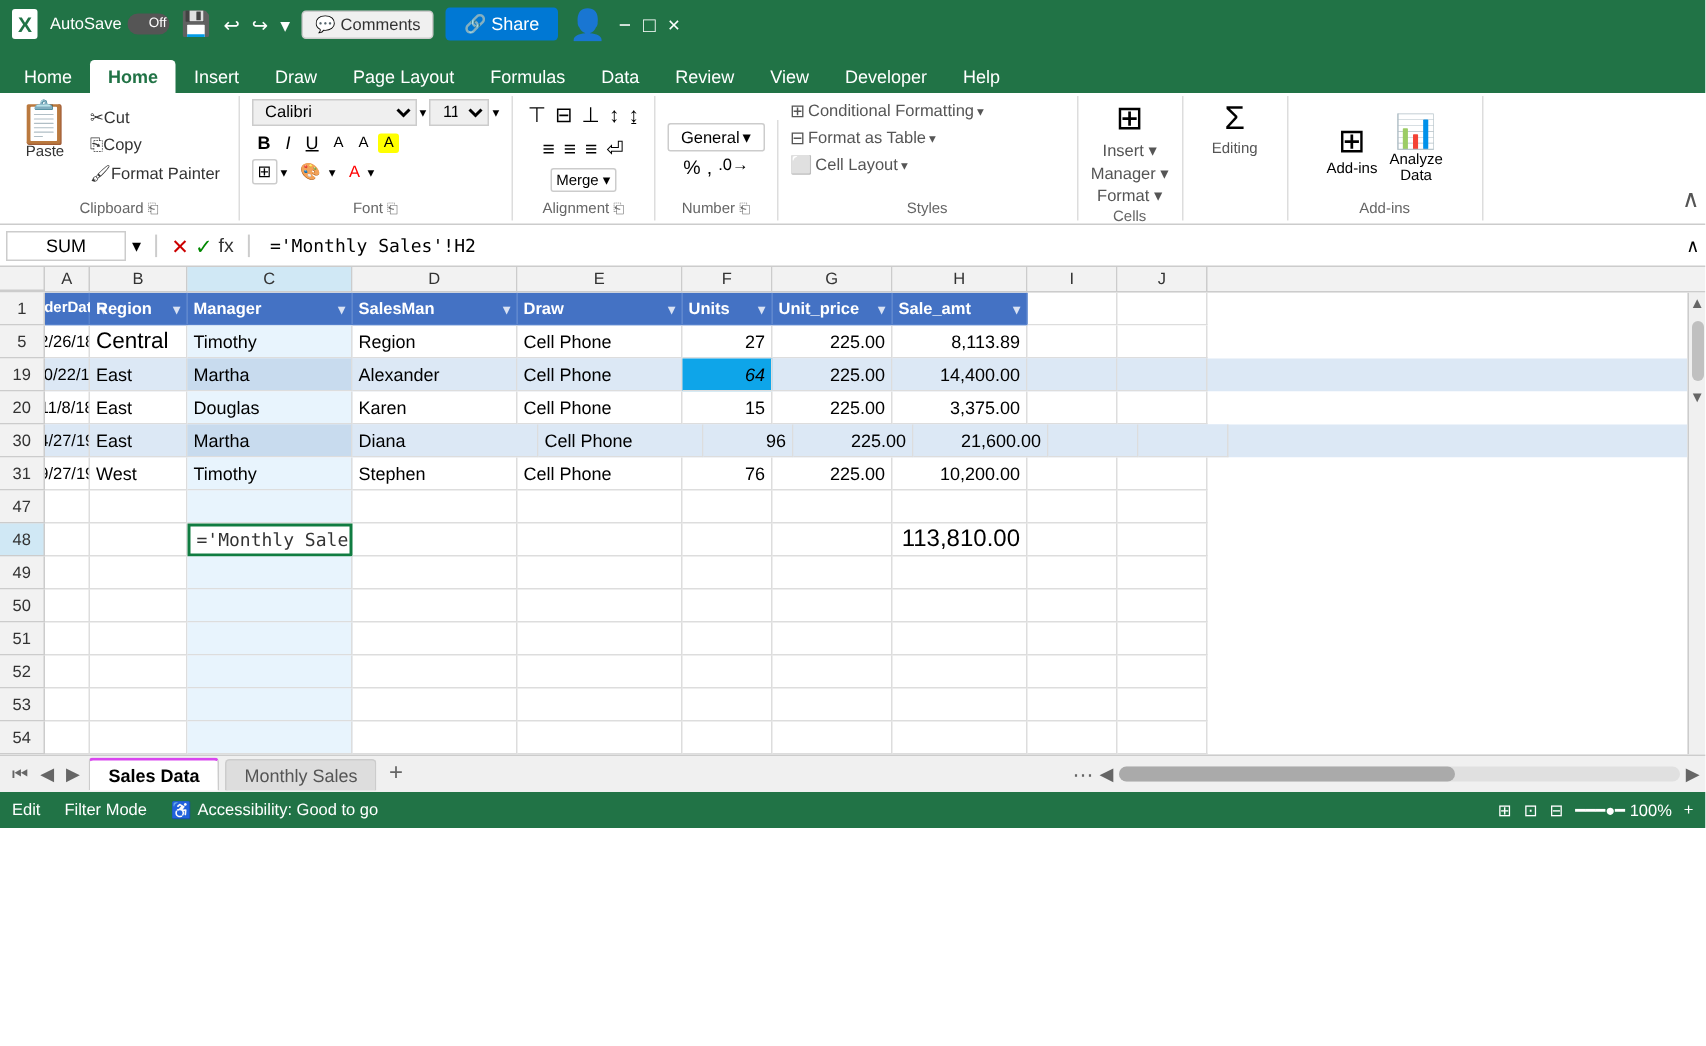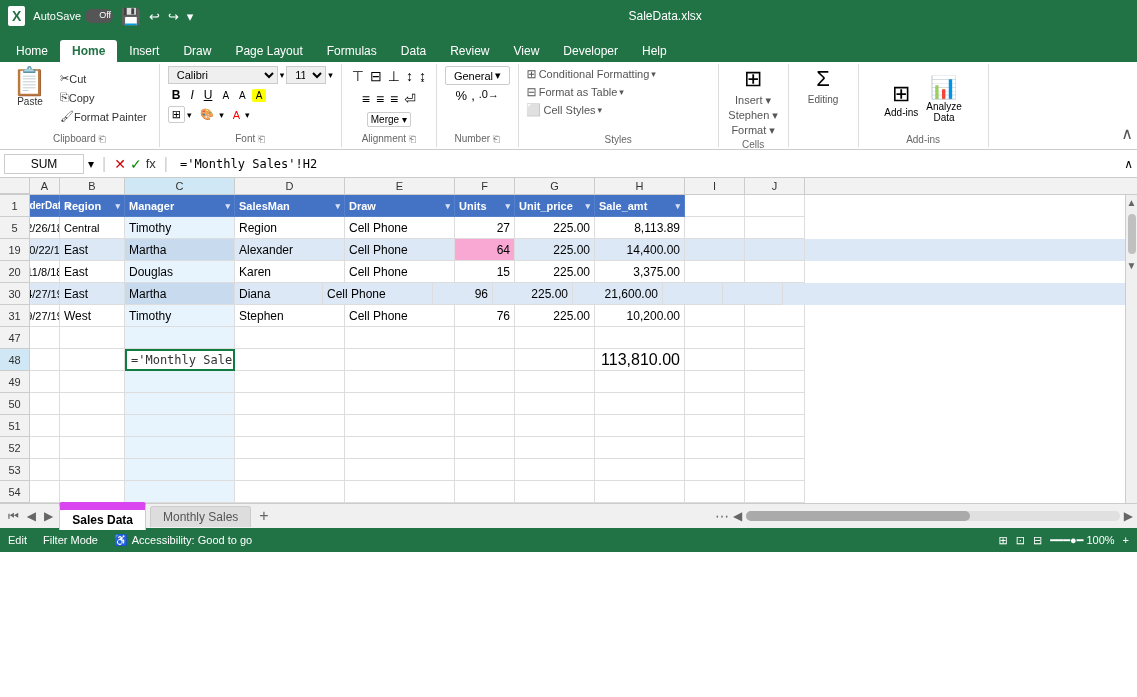--- a/index.html
+++ b/index.html
@@ -200,21 +200,21 @@
     .sheet-tab {
       padding: 3px 12px;
       border: 1px solid #ccc;
       border-bottom: none;
       cursor: pointer;
       font-size: 12px;
       background: #fff;
       border-radius: 3px 3px 0 0;
       margin: 0 2px;
     }
-    .sheet-tab.active { background: #fff; font-weight: 600; border-top: 8px solid #d946ef; }
+    .sheet-tab.active { background: #fff; font-weight: 600; border-top: 2px solid #d946ef; }
     .sheet-tab:not(.active) { background: #ddd; color: #555; }
     .tab-add { color: #666; font-size: 16px; cursor: pointer; padding: 0 6px; }
     .tab-options { margin-left: auto; color: #666; cursor: pointer; }
 
     .scrollbar-h { flex: 1; height: 10px; background: #e0e0e0; border-radius: 5px; margin: 0 4px; }
     .scrollbar-thumb { width: 60%; height: 100%; background: #aaa; border-radius: 5px; }
     .font-row { display: flex; align-items: center; gap: 2px; }
     .font-select { border: 1px solid #ccc; padding: 1px 4px; font-size: 11px; width: 110px; }
     .font-size-select { border: 1px solid #ccc; padding: 1px 4px; font-size: 11px; width: 40px; }
 
@@ -236,21 +236,32 @@
 <div class="title-bar">
   <div class="title-bar-logo">X</div>
   <div class="title-bar-autosave">
     <span>AutoSave</span>
     <div class="toggle-switch"></div>
   </div>
   <span style="font-size:16px; cursor:pointer;">💾</span>
   <span style="font-size:13px; cursor:pointer;">↩</span>
   <span style="font-size:13px; cursor:pointer;">↪</span>
   <span style="font-size:13px; cursor:pointer;">▾</span>
-  <div style="flex:1; text-align:center; font-size:12px;">SaleData.xlsx</div>
+  <div class="title-bar-right">
+    <button class="comments-btn" style="background:#f0f0f0; border:1px solid #ccc; color:#333; border-radius:3px; padding:2px 8px; font-size:11px; cursor:pointer;">
+      💬 <span>Comments</span>
+    </button>
+    <button class="share-btn">
+      🔗 <span>Share</span>
+    </button>
+    <span style="font-size:20px;">👤</span>
+    <span style="cursor:pointer; font-size:14px;">−</span>
+    <span style="cursor:pointer; font-size:14px;">□</span>
+    <span style="cursor:pointer; font-size:14px;">×</span>
+  </div>
 </div>
 
 <div class="ribbon-tabs">
   <div class="ribbon-tab">Home</div>
   <div class="ribbon-tab active">Home</div>
   <div class="ribbon-tab">Insert</div>
   <div class="ribbon-tab">Draw</div>
   <div class="ribbon-tab">Page Layout</div>
   <div class="ribbon-tab">Formulas</div>
   <div class="ribbon-tab">Data</div>
@@ -342,21 +353,21 @@
       <div style="display:flex; gap:2px;">
         <span style="font-size:10px; cursor:pointer; border:1px solid #ccc; padding:1px 3px; border-radius:2px;">Merge ▾</span>
       </div>
     </div>
     <div class="ribbon-group-label">
       <span>Alignment</span>
       <span style="font-size:9px; cursor:pointer;">⎗</span>
     </div>
   </div>
 
-  <div class="ribbon-group" style="min-width:80px;">
+  <div class="ribbon-group" style="min-width:80px;margin-top:16px;">
     <div class="ribbon-group-content" style="flex-direction:column; align-items:center; gap:3px;">
       <div style="border:1px solid #ccc; padding:2px 8px; font-size:11px; border-radius:2px; display:flex; align-items:center; gap:2px; cursor:pointer;">
         <span>General</span>
         <span>▾</span>
       </div>
       <div style="display:flex; gap:4px; font-size:13px;">
         <span style="cursor:pointer;">%</span>
         <span style="cursor:pointer;">,</span>
         <span style="cursor:pointer; font-size:11px;">.0→</span>
       </div>
@@ -374,34 +385,34 @@
         <span style="font-size:11px;">Conditional Formatting</span>
         <span style="font-size:9px;">▾</span>
       </div>
       <div class="styles-row" style="color:#555;">
         <span style="font-size:12px;">⊟</span>
         <span style="font-size:11px;">Format as Table</span>
         <span style="font-size:9px;">▾</span>
       </div>
       <div class="styles-row" style="color:#555;">
         <span style="font-size:12px;">⬜</span>
-        <span style="font-size:11px;">Cell Styles</span>
+        <span style="font-size:11px;">Cell Layout</span>
         <span style="font-size:9px;">▾</span>
       </div>
     </div>
     <div class="ribbon-group-label">
       <span>Styles</span>
     </div>
   </div>
 
   <div class="ribbon-group" style="min-width:70px;">
     <div class="ribbon-group-content" style="flex-direction:column; align-items:center; gap:2px;">
       <div style="font-size:22px; cursor:pointer;">⊞</div>
       <div style="font-size:11px; color:#555; cursor:pointer;">Insert ▾</div>
-      <div style="font-size:11px; color:#555; cursor:pointer;">Stephen ▾</div>
+      <div style="font-size:11px; color:#555; cursor:pointer;">Manager ▾</div>
       <div style="font-size:11px; color:#555; cursor:pointer;">Format ▾</div>
     </div>
     <div class="ribbon-group-label">
       <span>Cells</span>
     </div>
   </div>
 
   <div class="ribbon-group" style="min-width:70px;">
     <div class="ribbon-group-content" style="flex-direction:column; align-items:center; gap:2px;">
       <div style="font-size:22px;">Σ</div>
@@ -525,38 +536,38 @@
             <div class="header-cell" style="width:90px; min-width:90px; font-size:11px;">
                 <span>Sale_amt</span>
                 <span class="filter-btn">▾</span>
               </div>
             <div class="cell" style="width:60px;"></div>
             <div class="cell" style="width:60px;"></div>
           </div>
 
           <div class="grid-row" style="height:22px; background:#fff;">
             <div class="cell" style="width:30px; font-size:11px; justify-content:center;">2/26/18</div>
-            <div class="cell" style="width:65px; font-size:11px;text-align:center;">Central</div>
+            <div class="cell" style="width:65px; font-size:15px;text-align:center;">Central</div>
             <div class="cell selected-col" style="width:110px; font-size:12px;">Timothy</div>
             <div class="cell" style="width:110px; font-size:12px;">Region</div>
             <div class="cell" style="width:110px; font-size:12px;">Cell Phone</div>
             <div class="cell" style="width:60px; font-size:12px; justify-content:flex-end;">27</div>
             <div class="cell" style="width:80px; font-size:12px; justify-content:flex-end;">225.00</div>
             <div class="cell" style="width:90px; font-size:12px; justify-content:flex-end;">8,113.89</div>
             <div class="cell" style="width:60px;"></div>
             <div class="cell" style="width:60px;"></div>
           </div>
 
           <div class="grid-row" style="height:22px; background:#dce8f5;">
             <div class="cell" style="width:30px; font-size:11px; justify-content:center; background:#dce8f5;">10/22/18</div>
             <div class="cell" style="width:65px; font-size:12px; background:#dce8f5;">East</div>
             <div class="cell selected-col" style="width:110px; font-size:12px; background:#c8dbee;">Martha</div>
             <div class="cell" style="width:110px; font-size:12px; background:#dce8f5;">Alexander</div>
             <div class="cell" style="width:110px; font-size:12px; background:#dce8f5;">Cell Phone</div>
-            <div class="cell" style="width:60px; font-size:12px; justify-content:flex-end; background:#f9a8d4;">64</div>
+            <div class="cell" style="width:60px; font-size:12px; justify-content:flex-end; background:#0ea5e9;font-style:italic;">64</div>
             <div class="cell" style="width:80px; font-size:12px; justify-content:flex-end; background:#dce8f5;">225.00</div>
             <div class="cell" style="width:90px; font-size:12px; justify-content:flex-end; background:#dce8f5;">14,400.00</div>
             <div class="cell" style="width:60px; background:#dce8f5;"></div>
             <div class="cell" style="width:60px; background:#dce8f5;"></div>
           </div>
 
           <div class="grid-row" style="height:22px; background:#fff;">
             <div class="cell" style="width:30px; font-size:11px; justify-content:center;">11/8/18</div>
             <div class="cell" style="width:65px; font-size:12px;">East</div>
             <div class="cell selected-col" style="width:110px; font-size:12px;">Douglas</div>
@@ -566,21 +577,21 @@
             <div class="cell" style="width:80px; font-size:12px; justify-content:flex-end;">225.00</div>
             <div class="cell" style="width:90px; font-size:12px; justify-content:flex-end;">3,375.00</div>
             <div class="cell" style="width:60px;"></div>
             <div class="cell" style="width:60px;"></div>
           </div>
 
           <div class="grid-row" style="height:22px; background:#dce8f5;">
             <div class="cell" style="width:30px; font-size:11px; justify-content:center; background:#dce8f5;">4/27/19</div>
             <div class="cell" style="width:65px; font-size:12px; background:#dce8f5;">East</div>
             <div class="cell selected-col" style="width:110px; font-size:12px; background:#c8dbee;">Martha</div>
-            <div class="cell" style="width:88px; font-size:12px; background:#dce8f5;">Diana</div>
+            <div class="cell" style="width:124px; font-size:12px; background:#dce8f5;">Diana</div>
             <div class="cell" style="width:110px; font-size:12px; background:#dce8f5;">Cell Phone</div>
             <div class="cell" style="width:60px; font-size:12px; justify-content:flex-end; background:#dce8f5;">96</div>
             <div class="cell" style="width:80px; font-size:12px; justify-content:flex-end; background:#dce8f5;">225.00</div>
             <div class="cell" style="width:90px; font-size:12px; justify-content:flex-end; background:#dce8f5;">21,600.00</div>
             <div class="cell" style="width:60px; background:#dce8f5;"></div>
             <div class="cell" style="width:60px; background:#dce8f5;"></div>
           </div>
 
           <div class="grid-row" style="height:22px; background:#fff;">
             <div class="cell" style="width:30px; font-size:11px; justify-content:center;">9/27/19</div>

